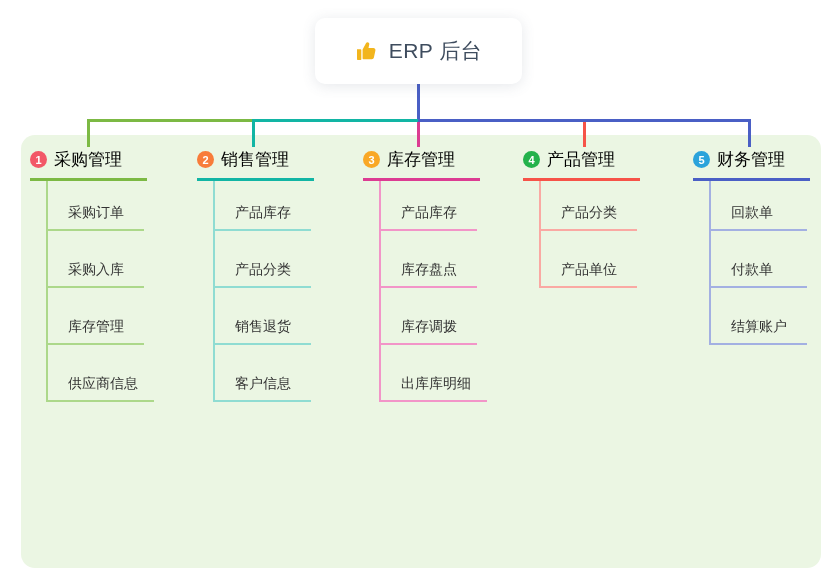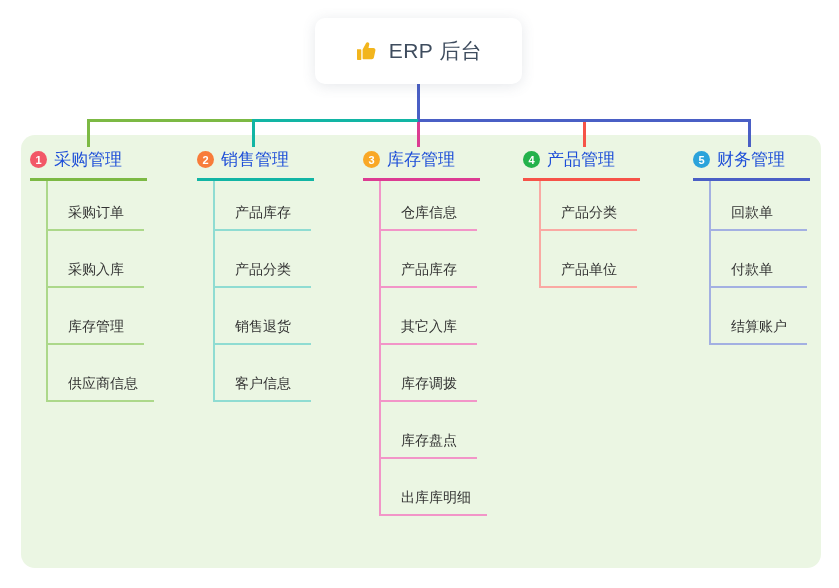--- a/index.html
+++ b/index.html
@@ -24,21 +24,21 @@
   .drop-red{left:583px;top:122px;width:3px;height:25px;background:#f65348;}
   .drop-blue{left:748px;top:119px;width:3px;height:28px;background:#4a5fc5;}
 
   
   .panel{position:absolute;left:21px;top:135px;width:800px;height:433px;background:#ebf6e3;border-radius:14px;z-index:0;}
 
   
   .branch{position:absolute;top:148px;z-index:2;}
   .b1{left:30px}.b2{left:197px}.b3{left:363px}.b4{left:523px}.b5{left:693px}
   .branch-title{width:117px;display:flex;align-items:center;padding-bottom:7px;border-bottom:3px solid;cursor:default;}
-  .branch-label{font-size:17px;color:#1d4ed8;font-weight:500;white-space:nowrap;}
+  .branch-label{font-size:17px;color:#000000;font-weight:500;white-space:nowrap;}
   .badge{width:17px;height:17px;border-radius:50%;color:#fff;font-size:11px;font-weight:700;
     display:flex;align-items:center;justify-content:center;margin-right:7px;flex:0 0 auto;}
   .branch-items{margin-left:16px;border-left:2px solid;width:max-content;}
   .sub-item{box-sizing:border-box;height:57px;display:flex;align-items:flex-end;
     padding:0 16px 7px 20px;border-bottom:2px solid;width:max-content;min-width:96px;
     font-size:14px;color:#333;white-space:nowrap;}
   .sub-item:first-child{height:50px;}
 
   .b1 .branch-title{border-color:#7cb944}.b1 .badge{background:#f25767}
   .b1 .branch-items,.b1 .sub-item{border-color:#acd88a}
@@ -102,25 +102,23 @@
       <div class="sub-item">客户信息</div>
     </div>
   </div>
 
   <div class="branch b3">
     <div class="branch-title">
       <span class="badge">3</span>
       <span class="branch-label">库存管理</span>
     </div>
     <div class="branch-items">
-      <div class="sub-item">仓库信息</div>
       <div class="sub-item">产品库存</div>
-      <div class="sub-item">其它入库</div>
+      <div class="sub-item">库存盘点</div>
       <div class="sub-item">库存调拨</div>
-      <div class="sub-item">库存盘点</div>
       <div class="sub-item">出库库明细</div>
     </div>
   </div>
 
   <div class="branch b4">
     <div class="branch-title">
       <span class="badge">4</span>
       <span class="branch-label">产品管理</span>
     </div>
     <div class="branch-items">

